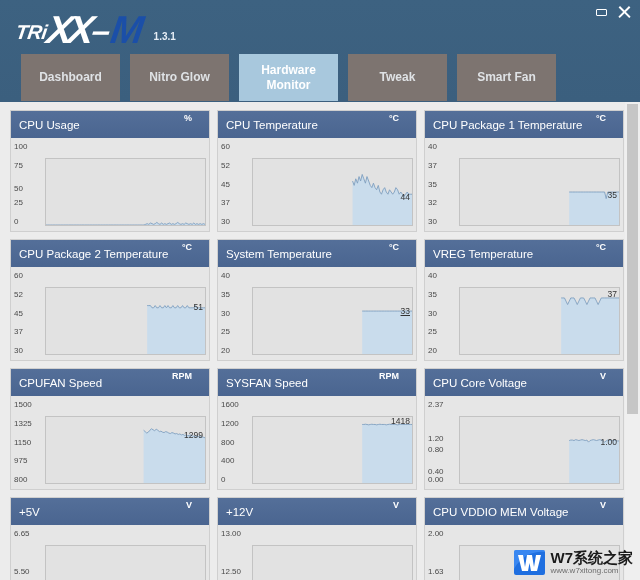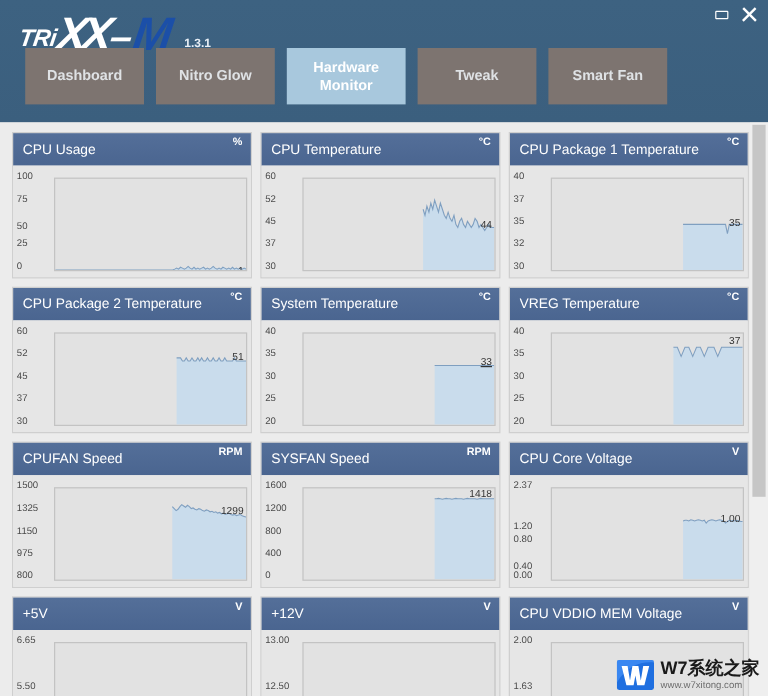--- a/index.html
+++ b/index.html
@@ -66,21 +66,21 @@
     font-size: 39px; line-height: 34px; transform: skewX(-8deg);
     letter-spacing: -2px;
   }
   .logo-ver {
     color: #e7eef5; font-size: 10px; font-weight: bold;
     margin-left: 12px; line-height: 20px;
   }
 
   
   .tabs {
-    position: absolute; left: 9px; bottom: 15px;
+    position: absolute; left: 9px; bottom: 1px;
     display: flex; gap: 10px; align-items: flex-end; padding-left: 12px;
   }
   .tab {
     width: 99px; height: 47px;
     background: #7d7470;
     color: #dfe2e5;
     display: flex; align-items: center; justify-content: center;
     text-align: center;
     font-size: 12px; font-weight: bold;
     line-height: 15px;
@@ -112,21 +112,21 @@
   .panel {
     width: 200px;
     background: #e6e6e6;
     border: 1px solid #cfcfcf;
   }
   .panel-head {
     height: 27px;
     background: #4f6d97;
     background: linear-gradient(180deg,#546f99 0%,#4a6590 100%);
     display: flex; align-items: center;
-    padding: 0 7px 0 8px;
+    padding: 0 17px 0 8px;
     color: #ffffff;
   }
   .panel-title {
     font-size: 11.5px; font-weight: normal;
     flex: 1 1 auto; white-space: nowrap; overflow: hidden;
   }
   .panel-unit {
     font-size: 9px; font-weight: bold; color: #ffffff;
     align-self: flex-start; margin-top: 2px;
   }
@@ -141,21 +141,21 @@
     padding-top: 4px; padding-bottom: 3px;
   }
   .yaxis span {
     position: absolute; left: 3px;
     font-size: 8px; color: #4a4a4a;
     line-height: 8px;
     white-space: nowrap;
   }
   .plot {
     position: relative; flex: 1 1 auto;
-    margin: 10px 3px 5px 0;
+    margin: 20px 3px 5px 0;
     background: #e2e2e2;
     border: 1px solid #c3c3c3;
     overflow: hidden;
   }
   .plot svg { position: absolute; inset: 0; width: 100%; height: 100%; display: block; }
   .reading {
     position: absolute; right: 2px;
     font-size: 8.5px; color: #333333; line-height: 9px;
     white-space: nowrap;
   }

